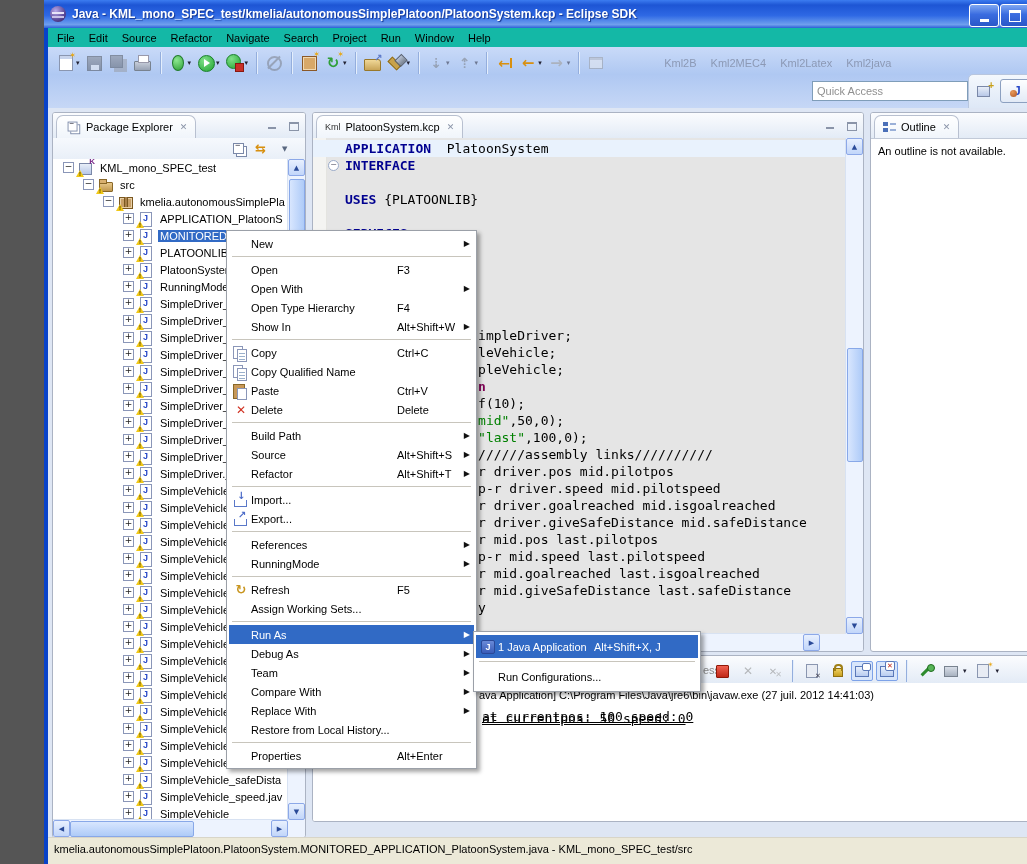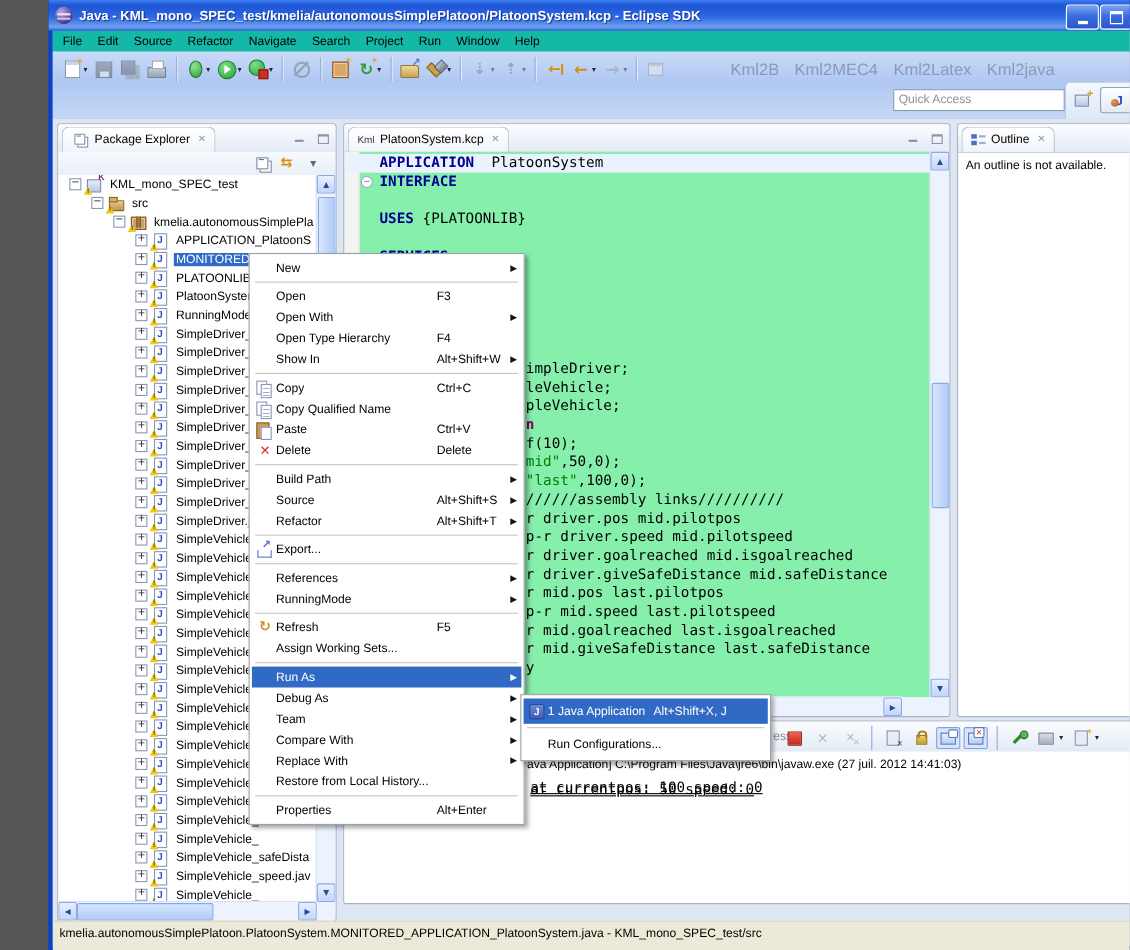--- a/index.html
+++ b/index.html
@@ -64,21 +64,21 @@
   .i-search::after{content:"";position:absolute;left:11px;top:5px;width:8px;height:7px;background:linear-gradient(#B8C2D4,#78828F);border:1px solid #5A626F;transform:rotate(-45deg);}
   .i-next-annotation::before{content:"\21E3";font-size:14px;font-weight:bold;color:#6A7690;font-family:"DejaVu Sans",sans-serif;}
   .i-prev-annotation::before{content:"\21E1";font-size:14px;font-weight:bold;color:#6A7690;font-family:"DejaVu Sans",sans-serif;}
   .i-last-edit-location::before{content:"\2190";font-size:14px;font-weight:bold;color:#D89010;font-family:"DejaVu Sans",sans-serif;}
   .i-last-edit-location::after{content:"";position:absolute;left:18px;top:7px;width:2px;height:10px;background:#D89010;}
   .i-back::before{content:"\2190";font-size:15px;font-weight:bold;color:#D89010;font-family:"DejaVu Sans",sans-serif;}
   .i-forward::before{content:"\2192";font-size:15px;font-weight:bold;color:#D89010;font-family:"DejaVu Sans",sans-serif;}
   .i-link-with-editor::before{content:"";width:12px;height:10px;background:#E8ECF4;border:1px solid #8A96B0;box-shadow:inset 0 2px 0 #AABCE0;}
 
   .kml-btns{display:flex;gap:14px;margin-left:56px;}
-  .kml-btn{color:#8C99B5;font-size:15px;text-align:right;}
+  .kml-btn{color:#8C99B5;font-size:11px;text-align:right;}
 
   .qa{position:absolute;left:768px;top:81px;width:146px;height:16px;border:1px solid #7F9DB9;font-size:11px;
       padding:1px 4px;font-family:"Liberation Sans",sans-serif;background:#fff;}
   .qa::placeholder{color:#909090;}
   .persp-tray{position:absolute;left:924px;top:74px;width:96px;height:34px;background:linear-gradient(#F4F8FD,#DDE7F6);
       border:1px solid #B8C6DE;border-radius:5px 5px 0 0;}
   .i-open-perspective{position:absolute;left:932px;top:82px;width:18px;height:18px;}
   .i-open-perspective::before{content:"";position:absolute;left:1px;top:4px;width:11px;height:9px;background:linear-gradient(#E8EEF8,#B8C8E8);border:1px solid #7A88A8;}
   .i-open-perspective::after{content:"+";position:absolute;right:0;top:-2px;color:#C8A018;font-weight:bold;font-size:10px;}
   .persp{position:absolute;left:956px;top:79px;height:22px;display:flex;align-items:center;gap:4px;padding:0 9px;
@@ -135,21 +135,21 @@
     border-radius:2px;color:#2A4A98;font-size:7px;display:flex;align-items:center;justify-content:center;box-sizing:border-box;
     font-family:"DejaVu Sans",sans-serif;}
   .sb-btn.dis{color:#A8B8D8;border-color:#B8C8E8;}
   .sb-thumb-v{position:absolute;left:1px;width:14px;background:linear-gradient(90deg,#D8E6FE,#AECBF8);border:1px solid #88A8E8;border-radius:2px;}
   .sb-thumb-h{position:absolute;top:1px;height:14px;background:linear-gradient(#D8E6FE,#AECBF8);border:1px solid #88A8E8;border-radius:2px;}
   .sb-corner{position:absolute;width:17px;height:17px;background:#EDF3FE;}
 
   
   #editor{left:268px;top:112px;width:550px;height:538px;}
   .kml-ic{font-size:9px;color:#333;}
-  .editor-body{position:absolute;left:0;right:17px;top:25px;bottom:17px;overflow:hidden;background:#86efac;}
+  .editor-body{position:absolute;left:0;right:17px;top:25px;bottom:17px;overflow:hidden;background:#e5e5e5;}
   .ruler{position:absolute;left:0;top:0;bottom:0;width:13px;background:#F4F4F2;border-right:1px solid #E4E4E0;}
   .code{position:absolute;left:0;top:2px;right:0;}
   .code-line{height:17px;line-height:17px;padding-left:32px;font-family:"DejaVu Sans Mono",monospace;font-size:13px;white-space:pre;position:relative;}
   .code-line.hl{background:#E9F2FD;}
   .fold{position:absolute;left:15px;top:3px;width:9px;height:9px;border:1px solid #9AAAC8;border-radius:50%;
     font-size:8px;line-height:8px;text-align:center;color:#667;background:#fff;font-family:"DejaVu Sans",sans-serif;}
   .c-k{color:#000090;font-weight:bold;}
   .c-p{color:#000;}
   .c-s{color:#008000;}
   .c-m{color:#7F0055;font-weight:bold;}
@@ -788,20 +788,24 @@
           <span class="cm-arr">▶</span>
         </div>
         <div class="cm-item">
           <span class="cm-ic"></span>
           <span class="cm-label">Refactor</span>
           <span class="cm-sc">Alt+Shift+T</span>
           <span class="cm-arr">▶</span>
         </div>
         <div class="cm-sep"></div>
         <div class="cm-item">
+          <span class="cm-ic mi mi-import"></span>
+          <span class="cm-label">Import...</span>
+        </div>
+        <div class="cm-item">
           <span class="cm-ic mi mi-export"></span>
           <span class="cm-label">Export...</span>
         </div>
         <div class="cm-sep"></div>
         <div class="cm-item">
           <span class="cm-ic"></span>
           <span class="cm-label">References</span>
           <span class="cm-arr">▶</span>
         </div>
         <div class="cm-item">

